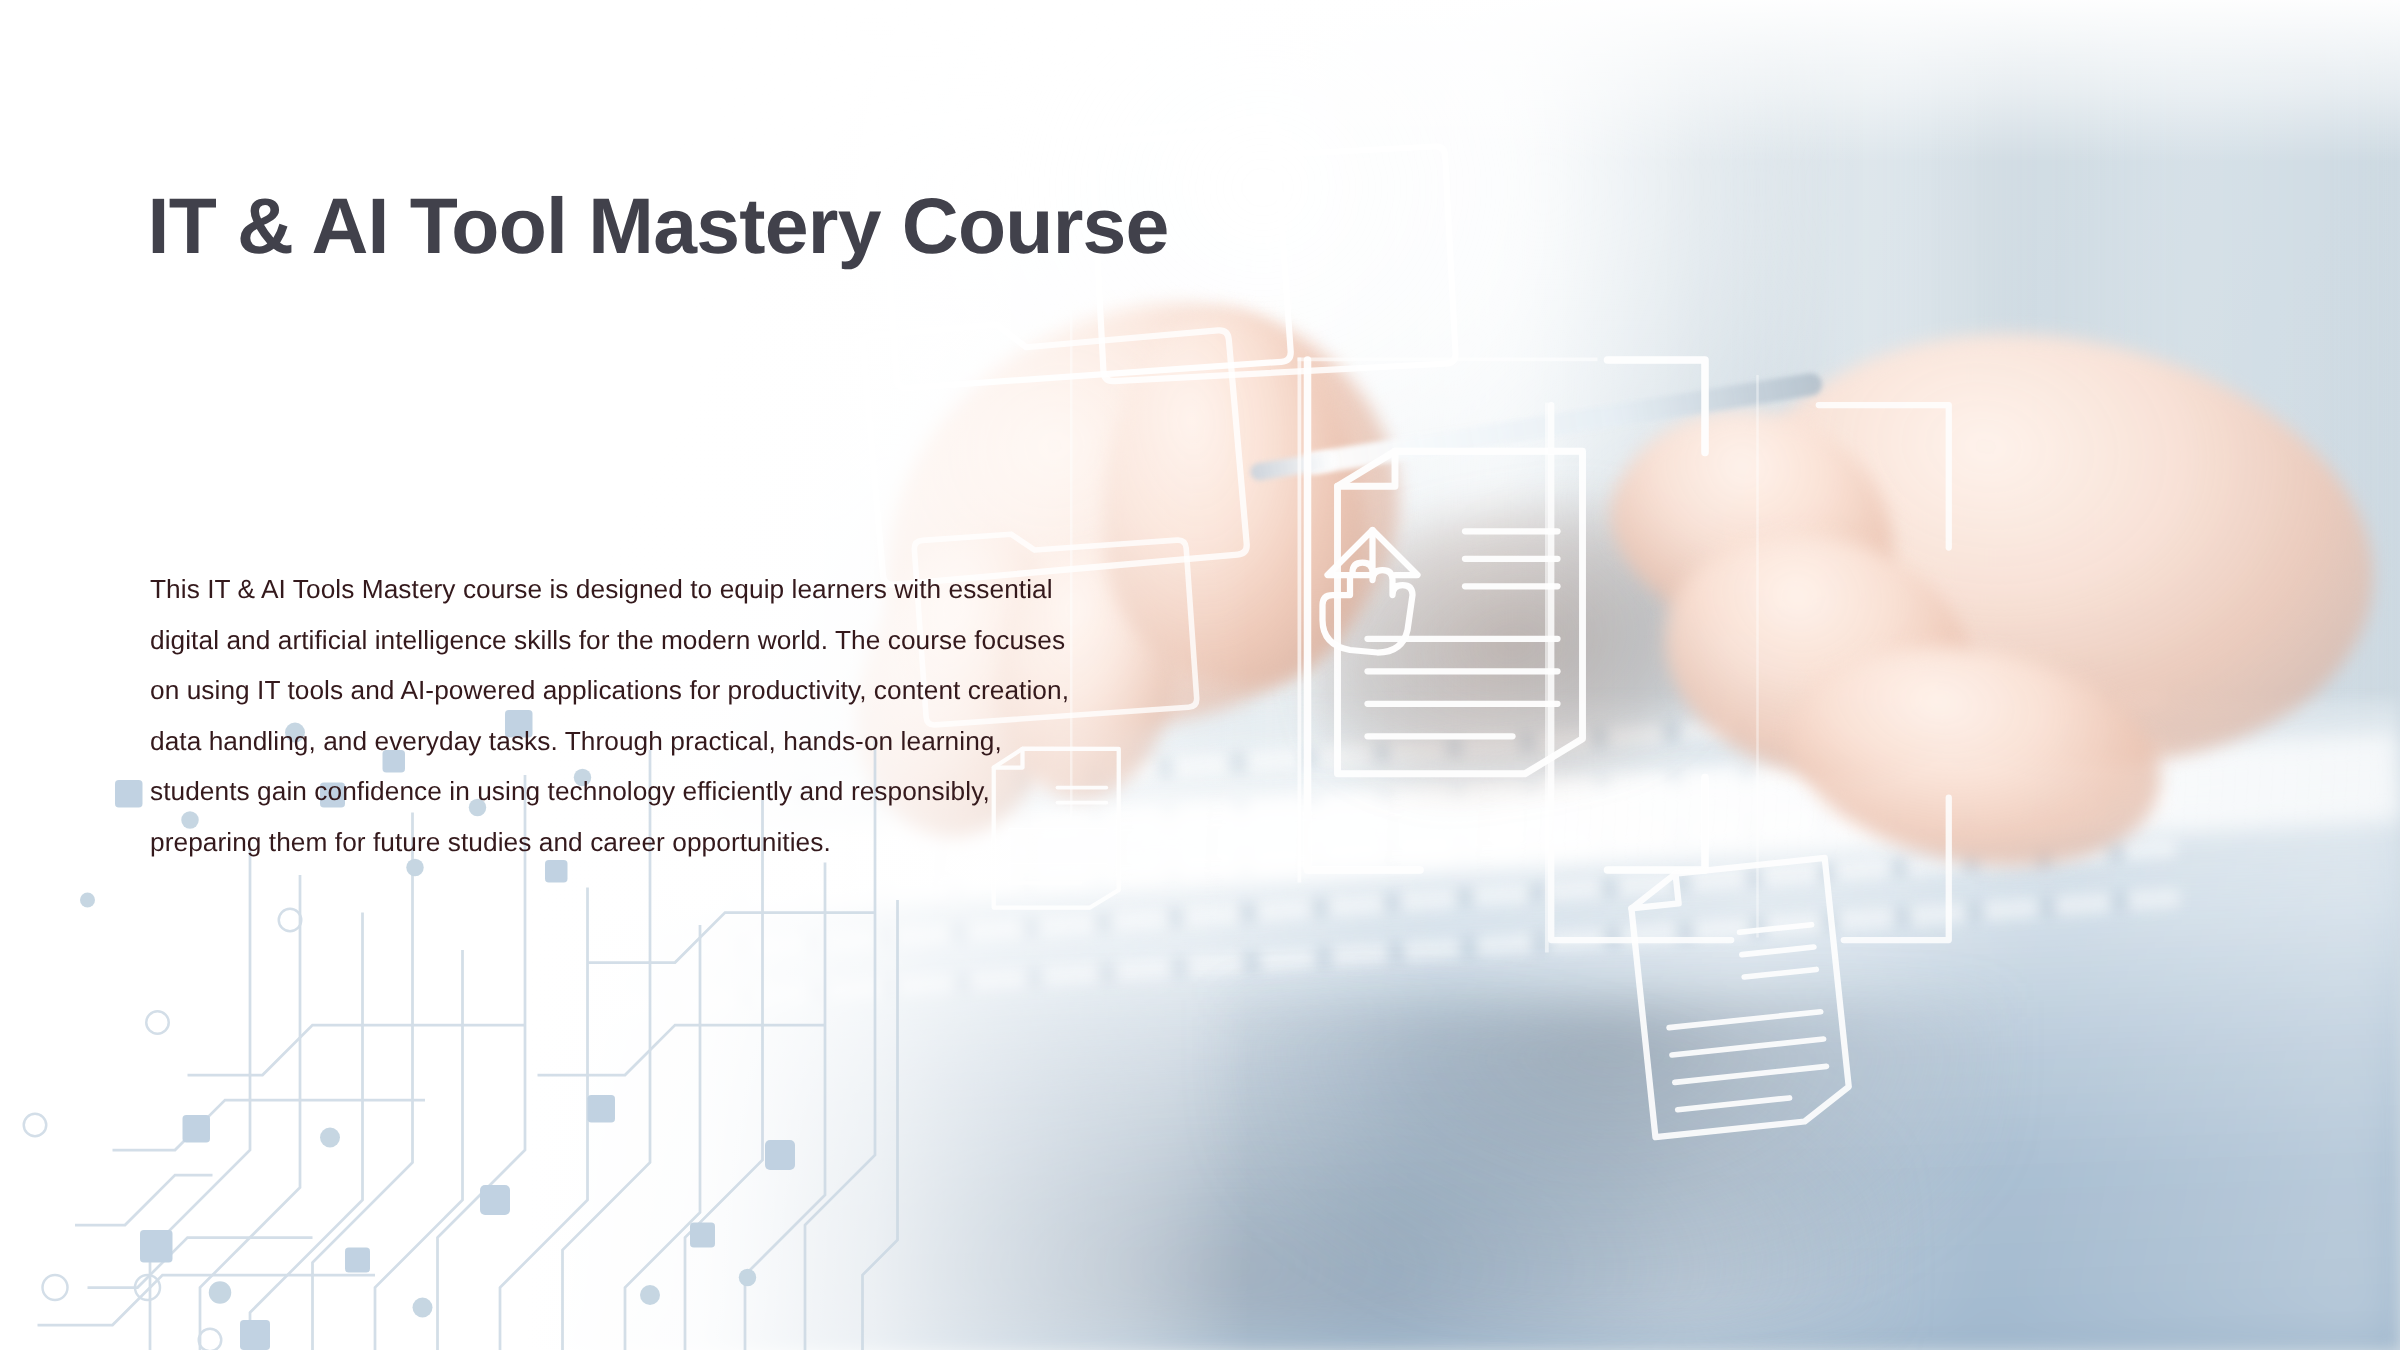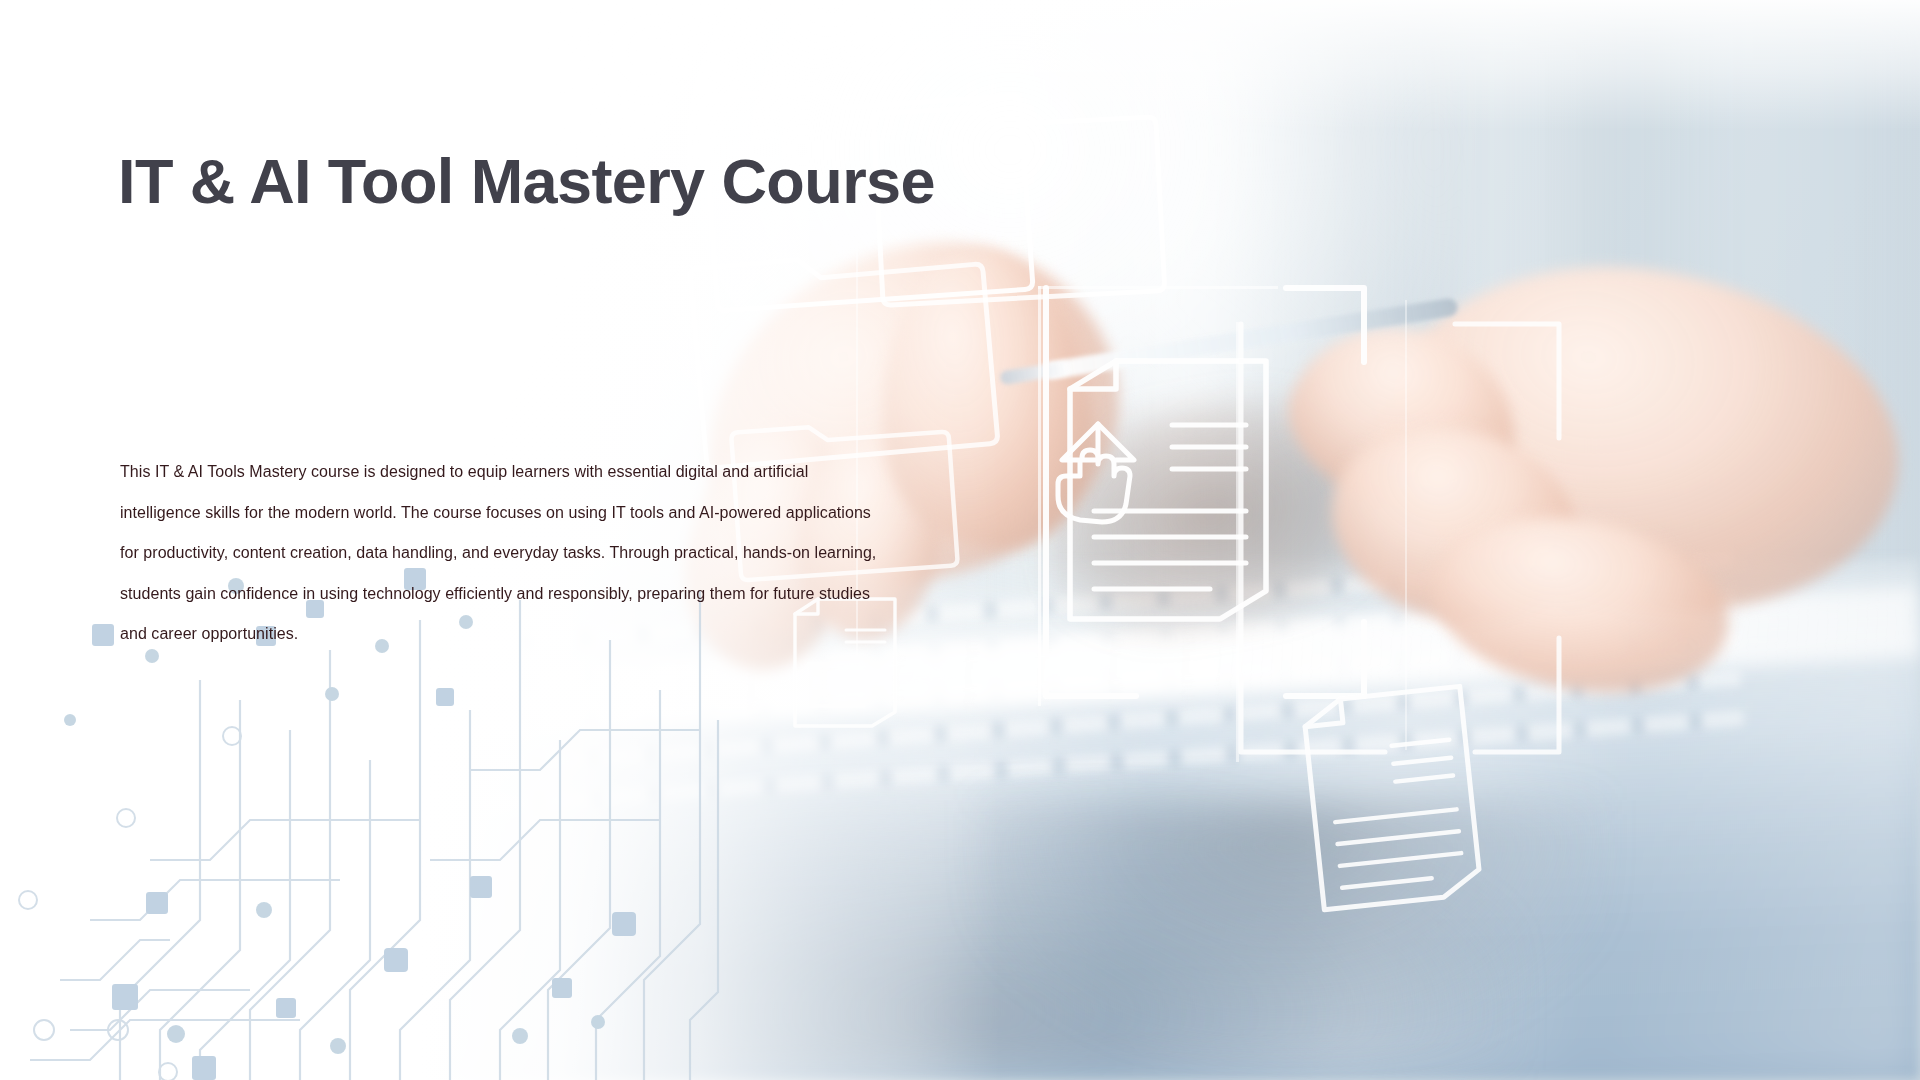--- a/index.html
+++ b/index.html
@@ -236,21 +236,21 @@
     line-height:1.13;
     font-weight:bold;
     letter-spacing:-0.6px;
     color:#41414b;
     pointer-events:auto;
   }
   .body-copy{
     position:absolute;
     left:120px; top:452px;
     width:760px;
-    font-size:16px;
+    font-size:21px;
     line-height:40.5px;
     font-weight:normal;
     color:#34191c;
     letter-spacing:.05px;
     pointer-events:auto;
   }
 </style>
 </head>
 <body>
 

